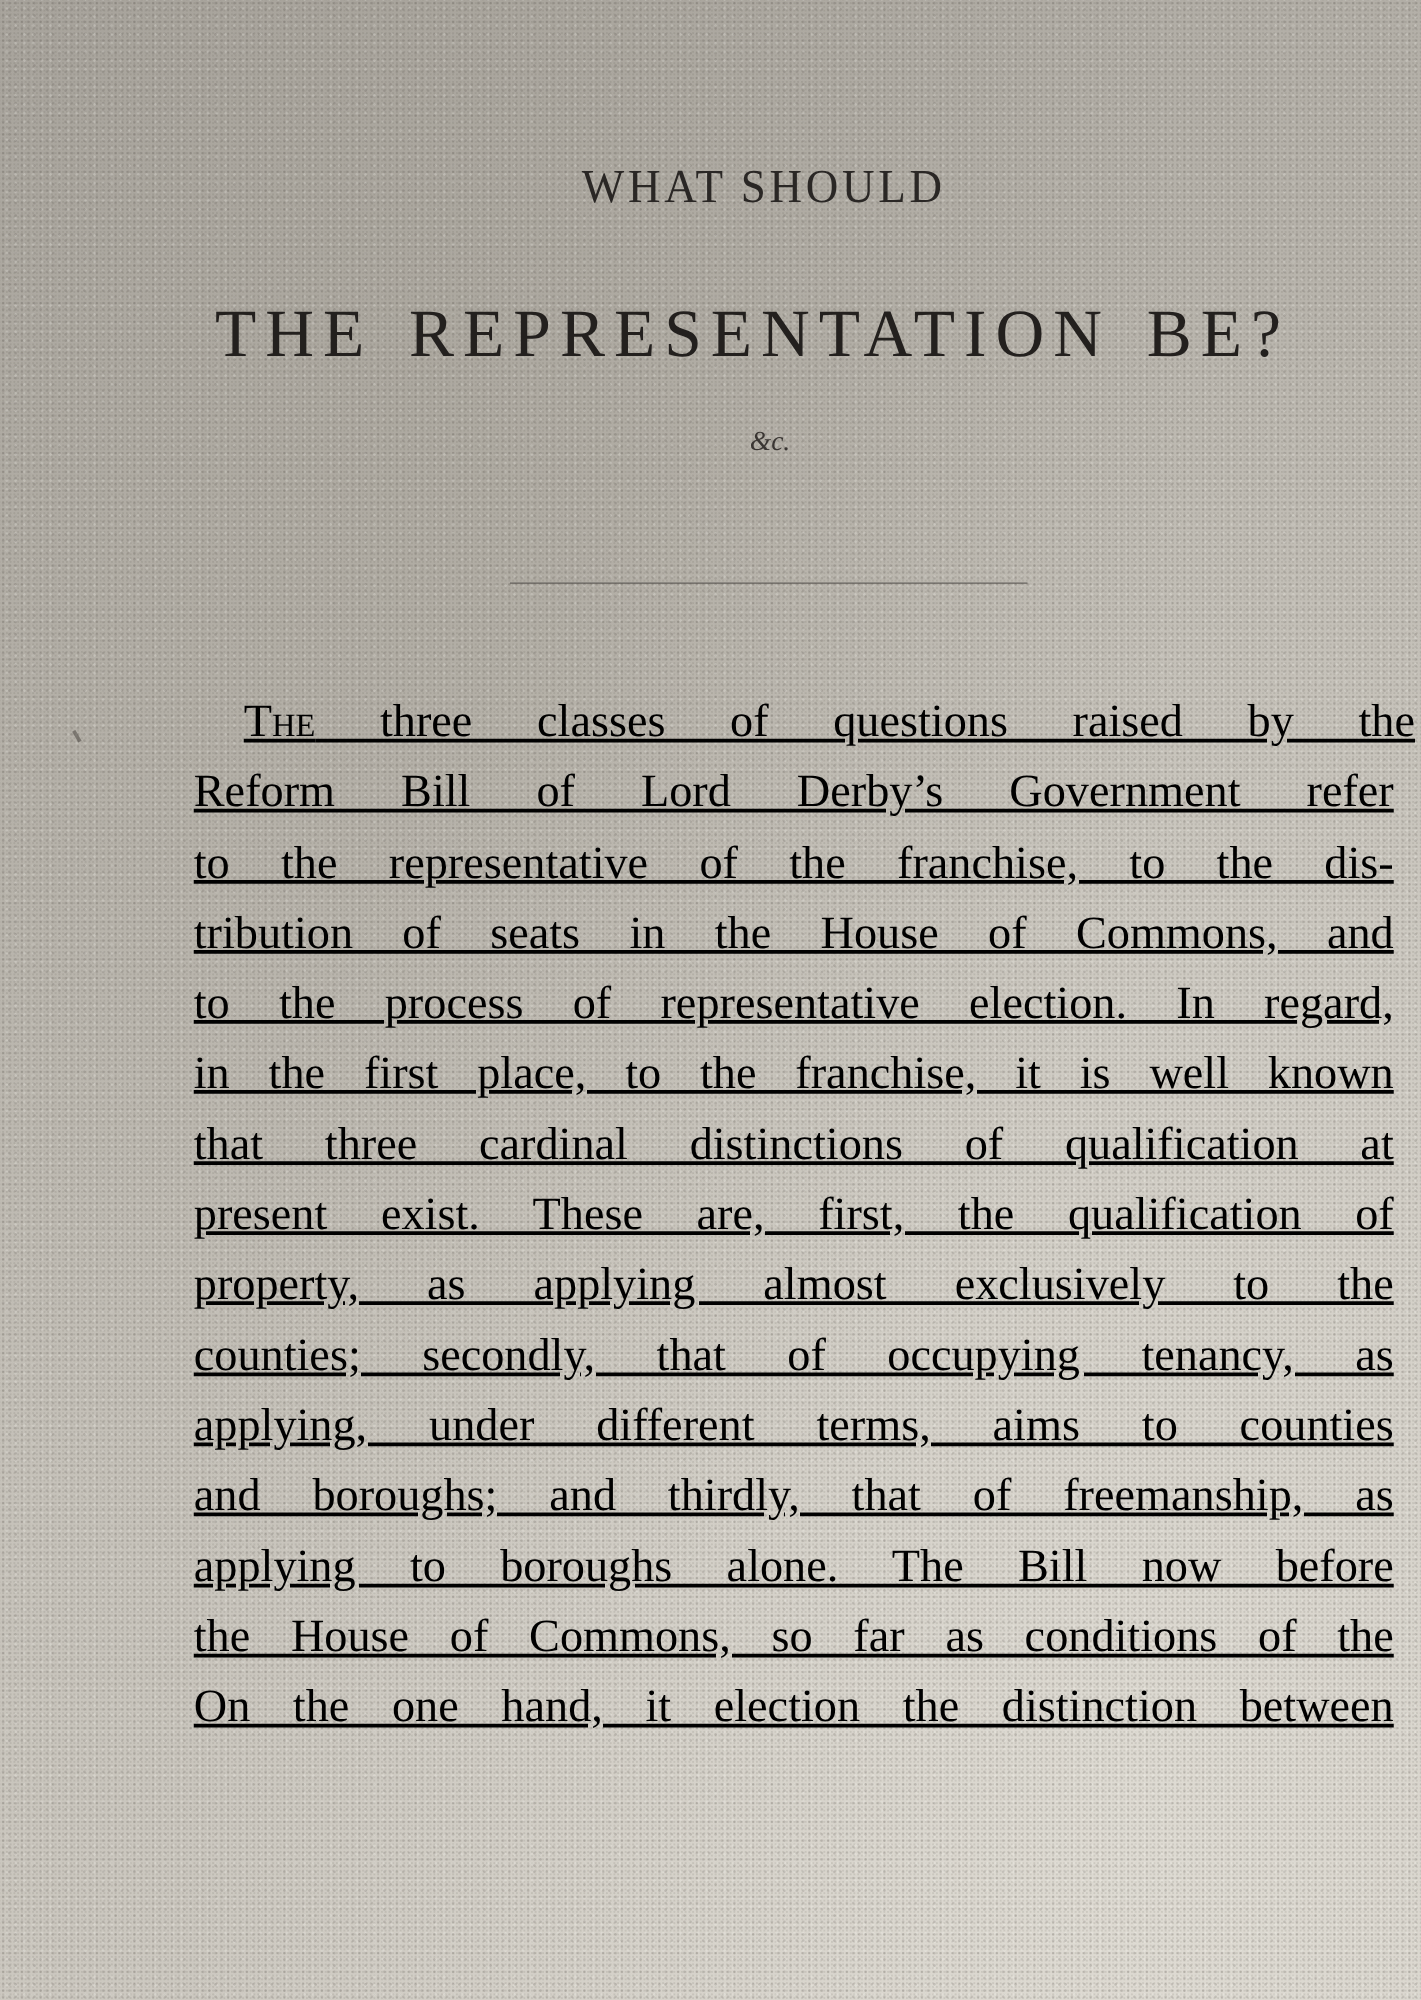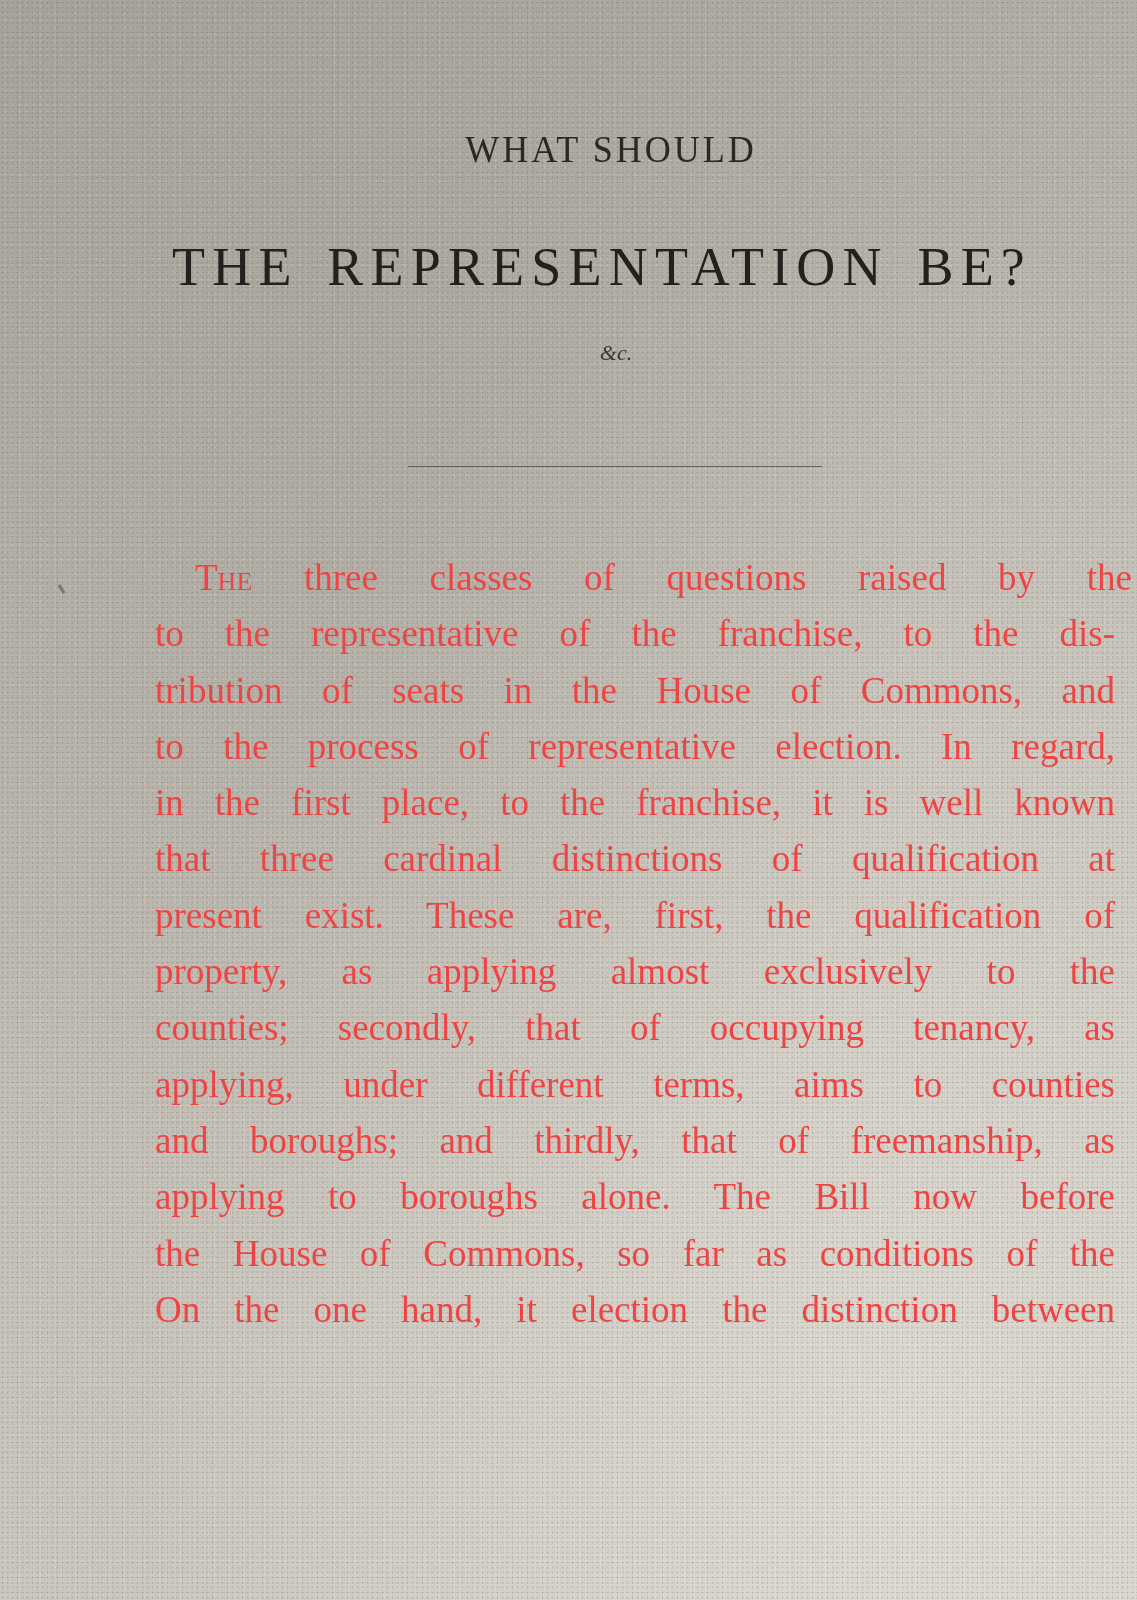--- a/index.html
+++ b/index.html
@@ -85,21 +85,22 @@
       width: 960px;
     }
     .line {
       display: block;
       font-size: 37px;
       line-height: 56.3px;
       height: 56.3px;
       white-space: nowrap;
       text-align: justify;
       text-align-last: justify;
-      color: #ef4444;
+      color: #000000;
+      text-decoration: underline;
     }
     .line.first {
       padding-left: 40px;
       width: 937px;
     }
     .smallcaps {
       font-variant: small-caps;
     }
     .speck {
       position: absolute;
@@ -120,20 +121,21 @@
 <div class="page">
   <div class="speck"></div>
 
   <div class="heading-small">WHAT SHOULD</div>
   <div class="heading-large">THE REPRESENTATION BE?</div>
   <div class="heading-etc">&amp;c.</div>
   <div class="rule"></div>
 
   <div class="body-text">
     <span class="line first"><span class="smallcaps">The</span><span> three classes of questions raised by the</span></span>
+    <span class="line">Reform Bill of Lord Derby’s Government refer</span>
     <span class="line">to the representative of the franchise, to the dis-</span>
     <span class="line">tribution of seats in the House of Commons, and</span>
     <span class="line">to the process of representative election. In regard,</span>
     <span class="line">in the first place, to the franchise, it is well known</span>
     <span class="line">that three cardinal distinctions of qualification at</span>
     <span class="line">present exist. These are, first, the qualification of</span>
     <span class="line">property, as applying almost exclusively to the</span>
     <span class="line">counties; secondly, that of occupying tenancy, as</span>
     <span class="line">applying, under different terms, aims to counties</span>
     <span class="line">and boroughs; and thirdly, that of freemanship, as</span>

